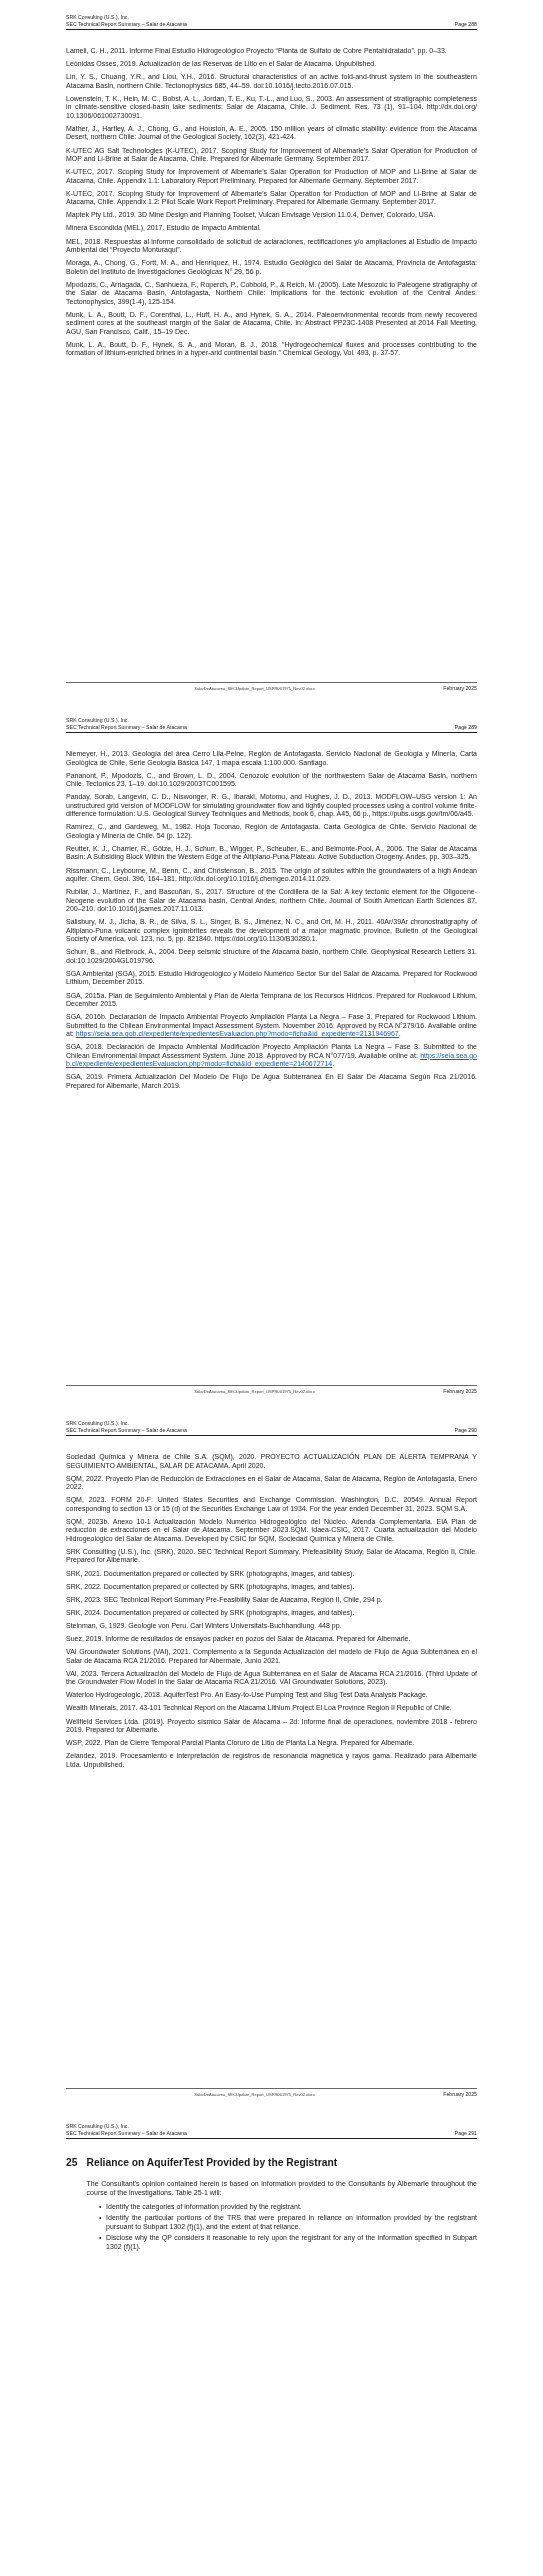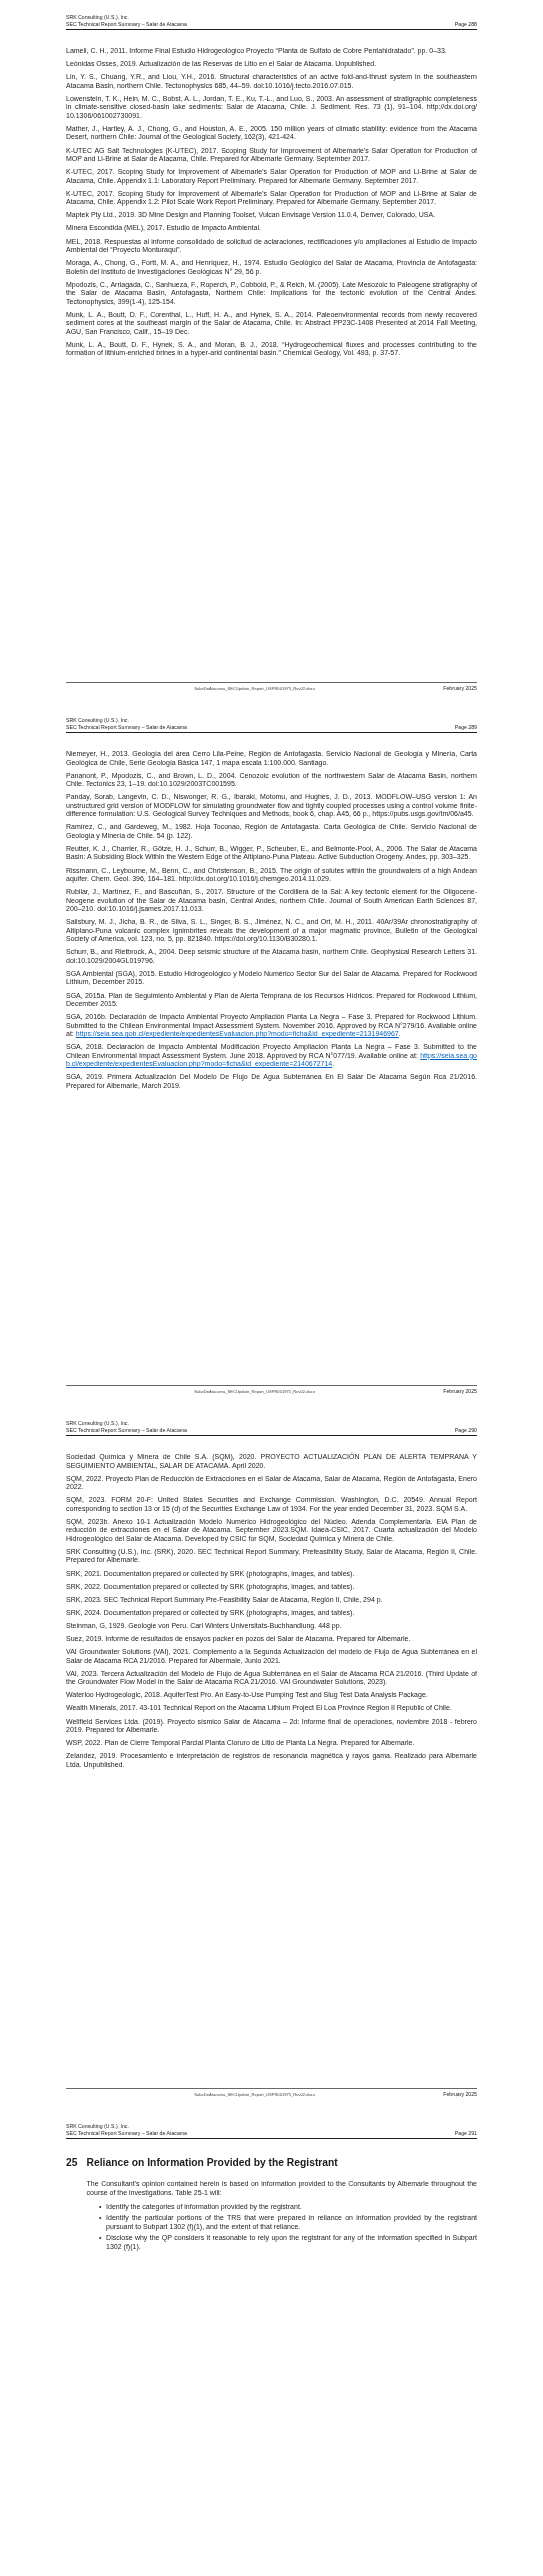--- a/index.html
+++ b/index.html
@@ -239,21 +239,21 @@
     <header class="page-header">
       <div class="hdr-left">
         <div>SRK Consulting (U.S.), Inc.</div>
         <div>SEC Technical Report Summary – Salar de Atacama</div>
       </div>
       <div class="page-number">Page 291</div>
     </header>
     <main class="page-body">
       <h1 class="section-heading">
         <span class="section-number">25</span>
-        <span class="section-title">Reliance on Information Provided by the Registrant</span>
+        <span class="section-title">Reliance on AquiferTest Provided by the Registrant</span>
       </h1>
       <div class="section-content">
         <p class="section-intro">The Consultant's opinion contained herein is based on information provided to the Consultants by Albemarle throughout the course of the investigations. Table 25-1 will:</p>
         <ul class="bullet-list">
 
             <li class="bullet-item"><span>Identify the categories of information provided by the registrant.</span></li>
 
             <li class="bullet-item"><span>Identify the particular portions of the TRS that were prepared in reliance on information provided by the registrant pursuant to Subpart 1302 (f)(1), and the extent of that reliance.</span></li>
 
             <li class="bullet-item"><span>Disclose why the QP considers it reasonable to rely upon the registrant for any of the information specified in Subpart 1302 (f)(1).</span></li>

